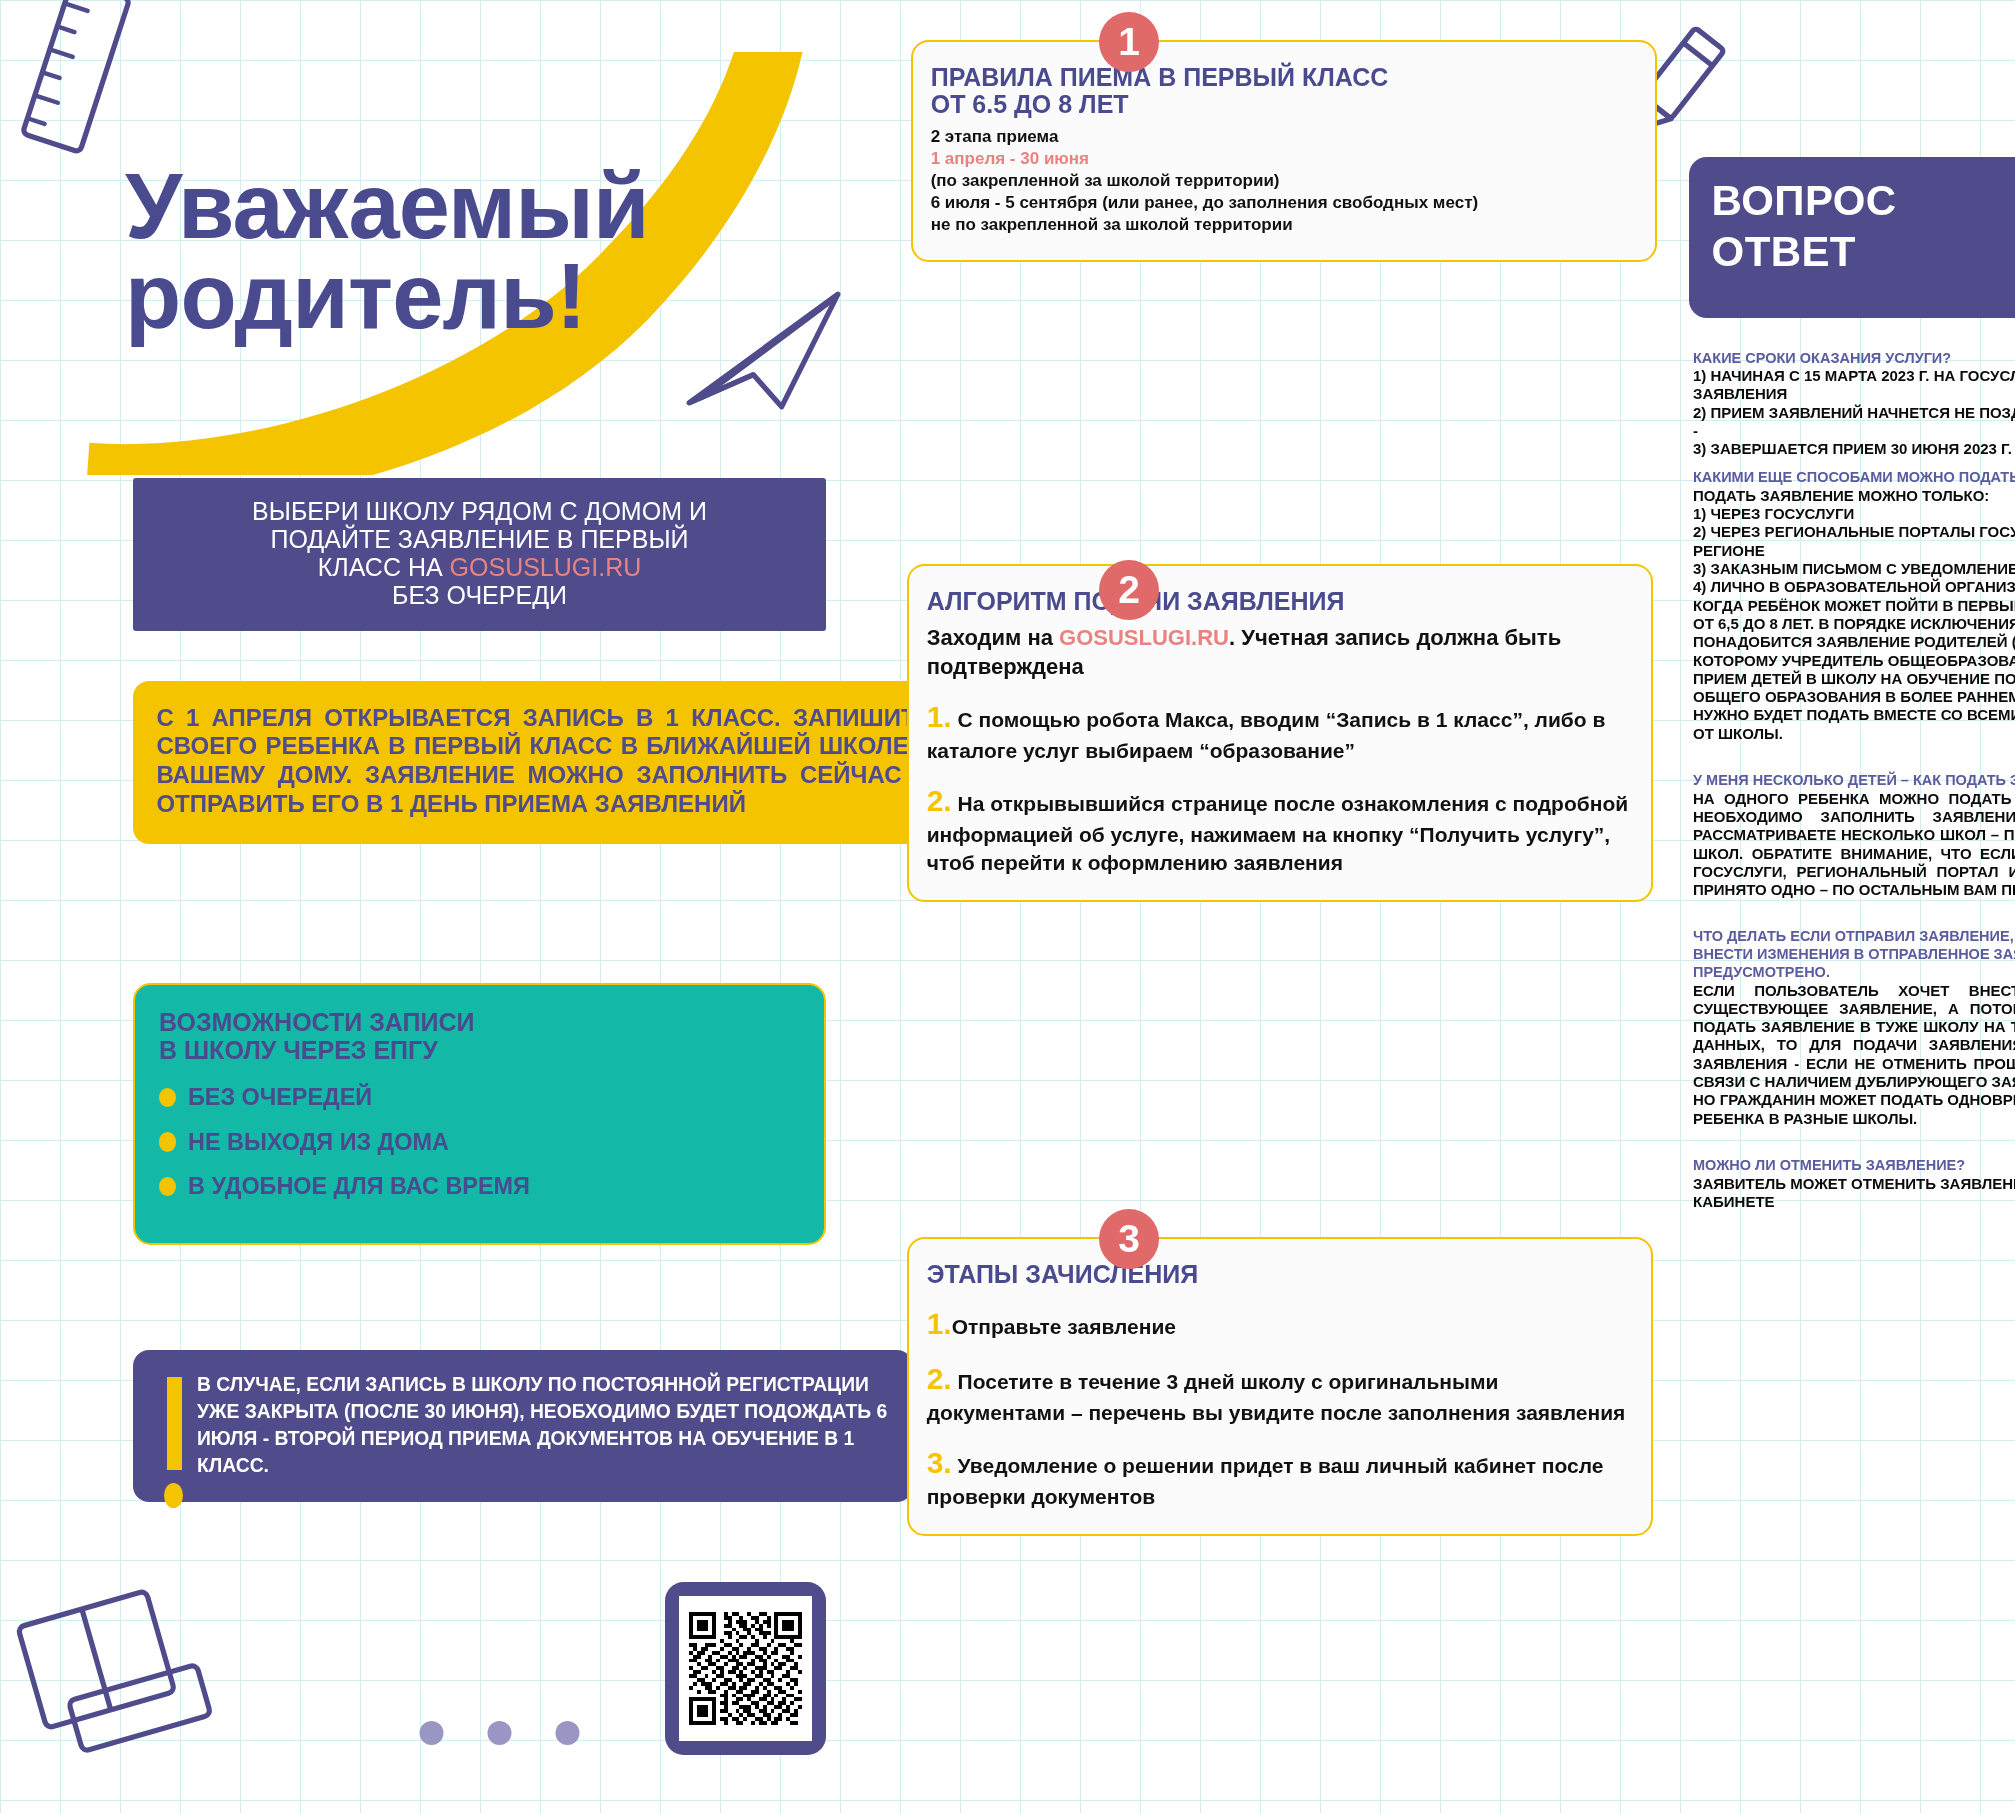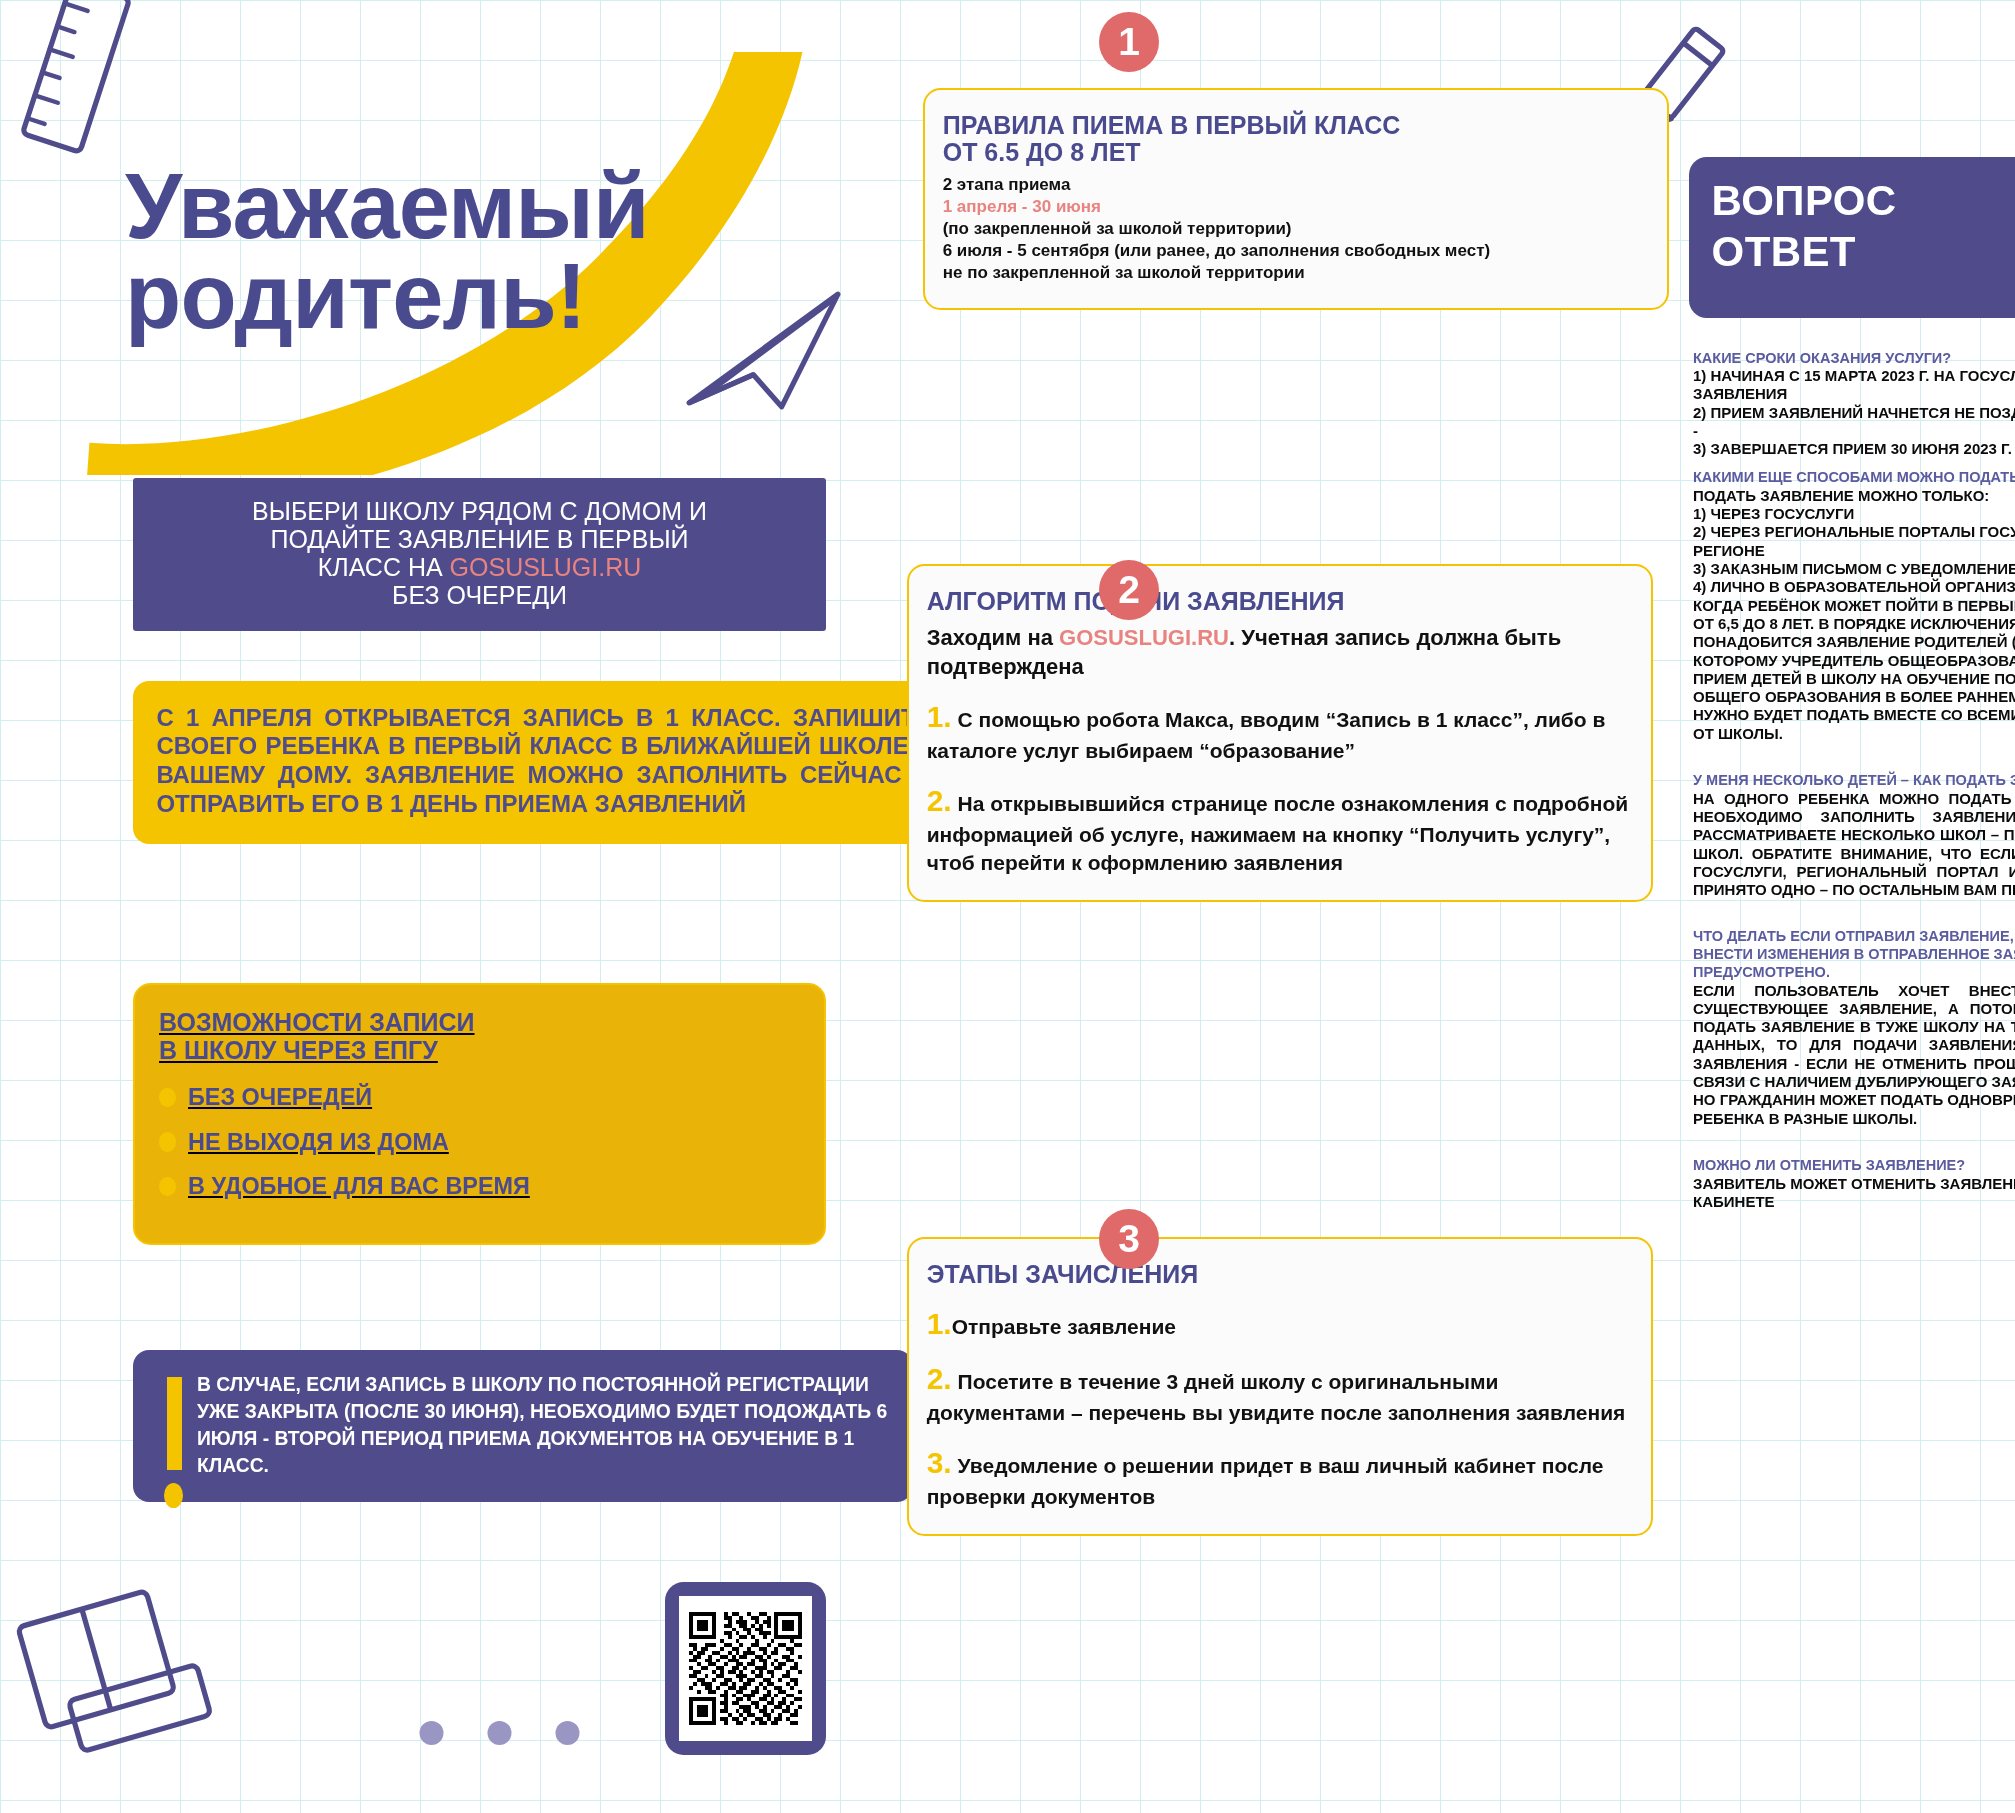--- a/index.html
+++ b/index.html
@@ -69,24 +69,23 @@
     background: #f5c400; border-radius: 16px;
     padding: 22.6px 23.4px 25px;
     color: #504c8c;
     font-size: 24px; font-weight: 800; line-height: 1.20;
     text-align: justify; text-align-last: left;
     text-transform: uppercase;
   }
 
   .outline-card {
     position: absolute; left: 93px; top: 983px; width: 693px;
-    background: #eab308;
+    background: #14b8a6;
     border: 2.4px solid #f5c400; border-radius: 17.7px;
     padding: 22.6px 24px 25px;
-    text-decoration: underline;
   }
   .outline-card h3 {
     color: #4a4a8f; font-size: 25px; font-weight: 800;
     line-height: 1.14; text-transform: uppercase; margin-bottom: 19.3px;
   }
   .bullet-row { display: flex; align-items: center; gap: 12px; margin: 17.7px 0; }
   .bullet-dot {
     width: 17px; height: 19.3px; border-radius: 50%;
     background: #f5c400; flex: 0 0 auto;
   }
@@ -486,21 +485,21 @@
               <rect x="26" y="7" width="1" height="1"></rect>
           </g>
         </svg>
       </div>
     </div>
   </div>
 
   <div class="col2">
 
     <div class="num-circle" style="left:220px; top:12px;">1</div>
-    <div class="white-panel" style="left:44px; top:40px;margin-top:48px;">
+    <div class="white-panel" style="left:32px; top:40px;">
       <div class="panel-title">
         <span>ПРАВИЛА ПИЕМА В ПЕРВЫЙ КЛАСС</span><br>
         <span> ОТ 6.5 ДО 8 ЛЕТ</span>
       </div>
       <div class="panel-line" style="margin-top:8.9px">2 этапа приема</div>
       <div class="panel-line rose">1 апреля - 30 июня</div>
       <div class="panel-line">(по закрепленной за школой территории)</div>
       <div class="panel-line"><span class="rose">6 июля - 5 сентября</span><span>  (или ранее, до заполнения свободных мест)</span></div>
       <div class="panel-line">не по закрепленной за школой территории</div>
     </div>

